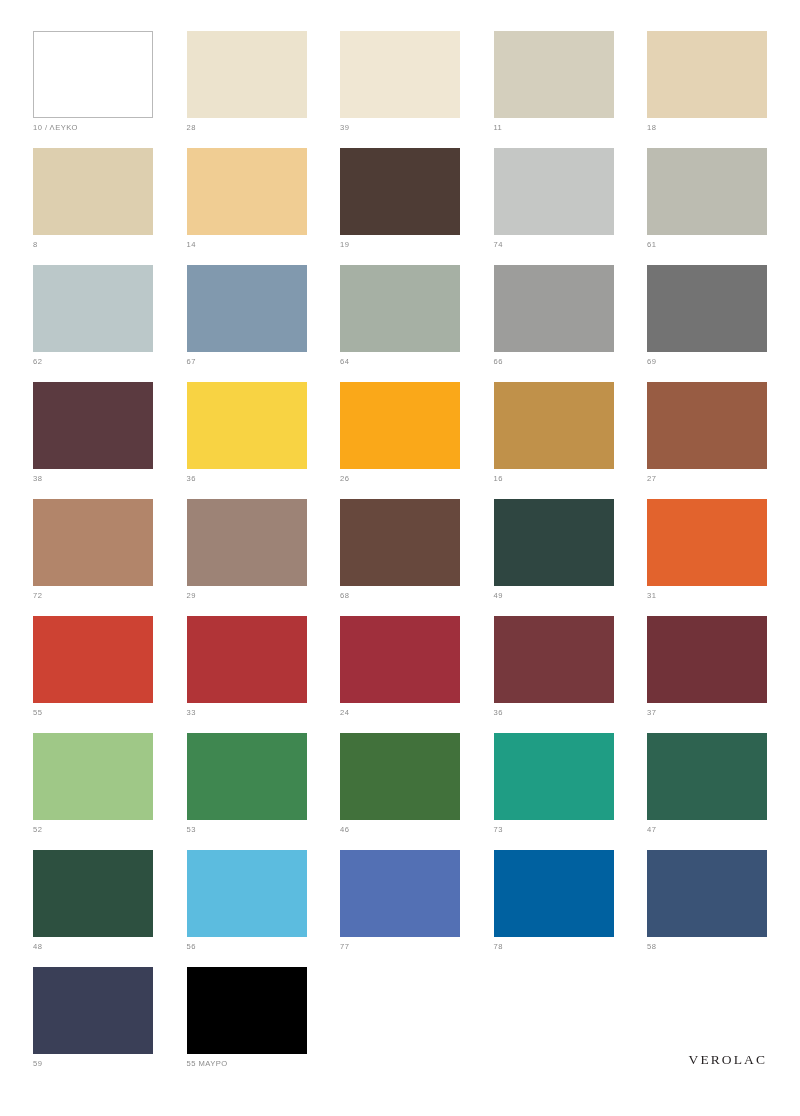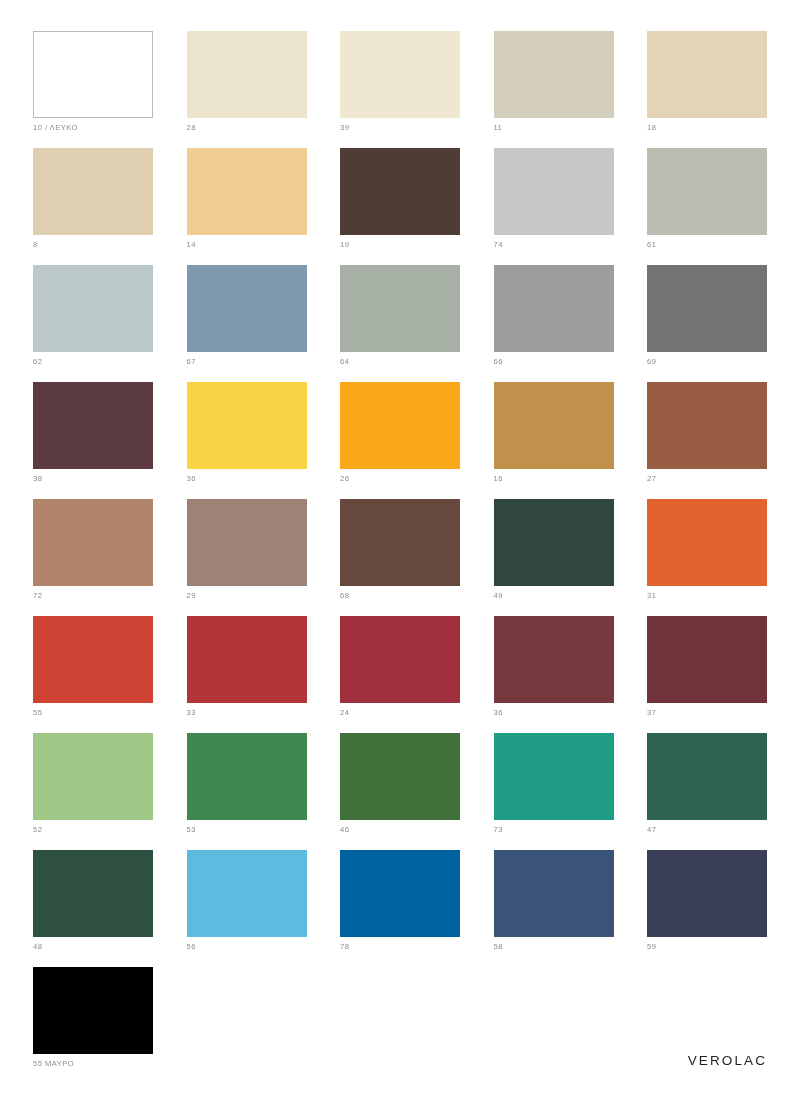--- a/index.html
+++ b/index.html
@@ -55,21 +55,21 @@
     line-height: 10px;
     font-family: "Liberation Sans", sans-serif;
   }
   .brand {
     position: absolute;
     right: 33px;
     bottom: 48px;
     font-size: 13.5px;
     letter-spacing: 2.1px;
     color: #231f20;
-    font-family: Liberation Sans, sans-serif;
+    font-family: Liberation Serif, serif;
     font-weight: 400;
   }
 </style>
 </head>
 <body>
 
 <div id="sheet">
   <div class="grid" id="swatch-grid">
       <div class="swatch-cell">
         <div class="swatch-chip bordered" style="background: rgb(255, 255, 255);"></div>
@@ -213,20 +213,24 @@
       </div>
       <div class="swatch-cell">
         <div class="swatch-chip" style="background: rgb(45, 80, 64);"></div>
         <div class="swatch-label">48</div>
       </div>
       <div class="swatch-cell">
         <div class="swatch-chip" style="background: rgb(92, 188, 223);"></div>
         <div class="swatch-label">56</div>
       </div>
       <div class="swatch-cell">
+        <div class="swatch-chip" style="background: rgb(83, 112, 180);"></div>
+        <div class="swatch-label">77</div>
+      </div>
+      <div class="swatch-cell">
         <div class="swatch-chip" style="background: rgb(0, 97, 160);"></div>
         <div class="swatch-label">78</div>
       </div>
       <div class="swatch-cell">
         <div class="swatch-chip" style="background: rgb(58, 83, 118);"></div>
         <div class="swatch-label">58</div>
       </div>
       <div class="swatch-cell">
         <div class="swatch-chip" style="background: rgb(58, 63, 87);"></div>
         <div class="swatch-label">59</div>

